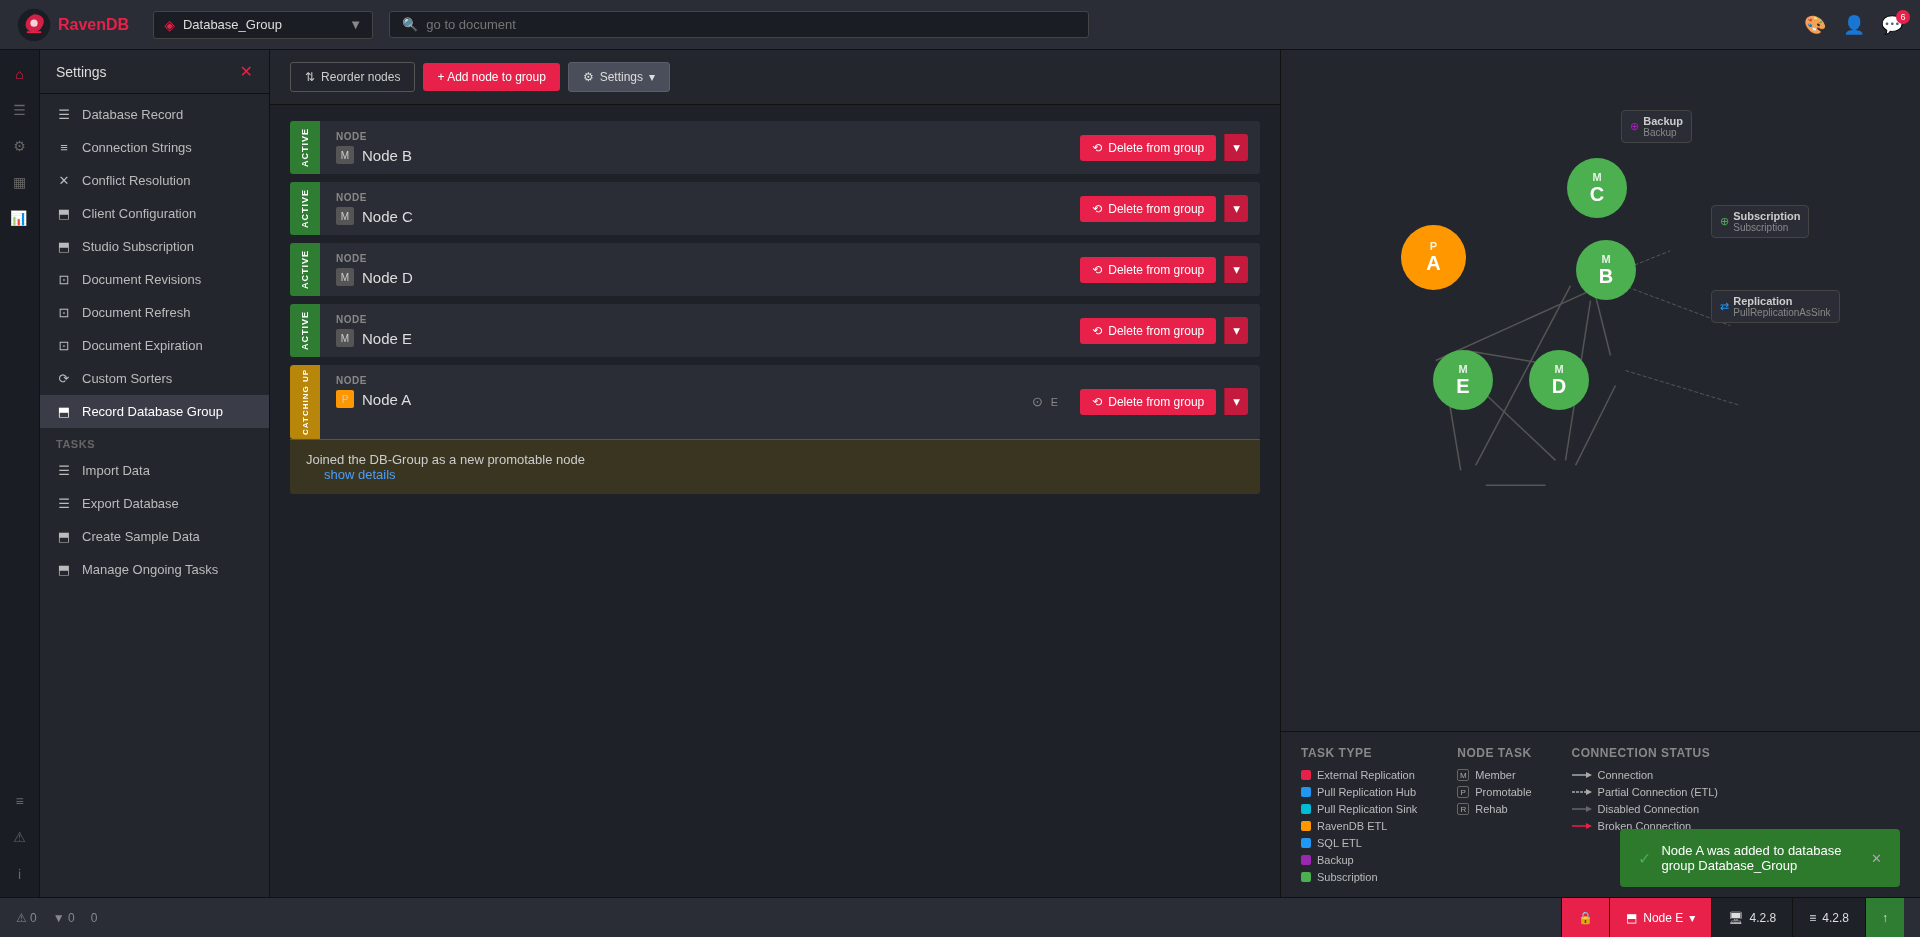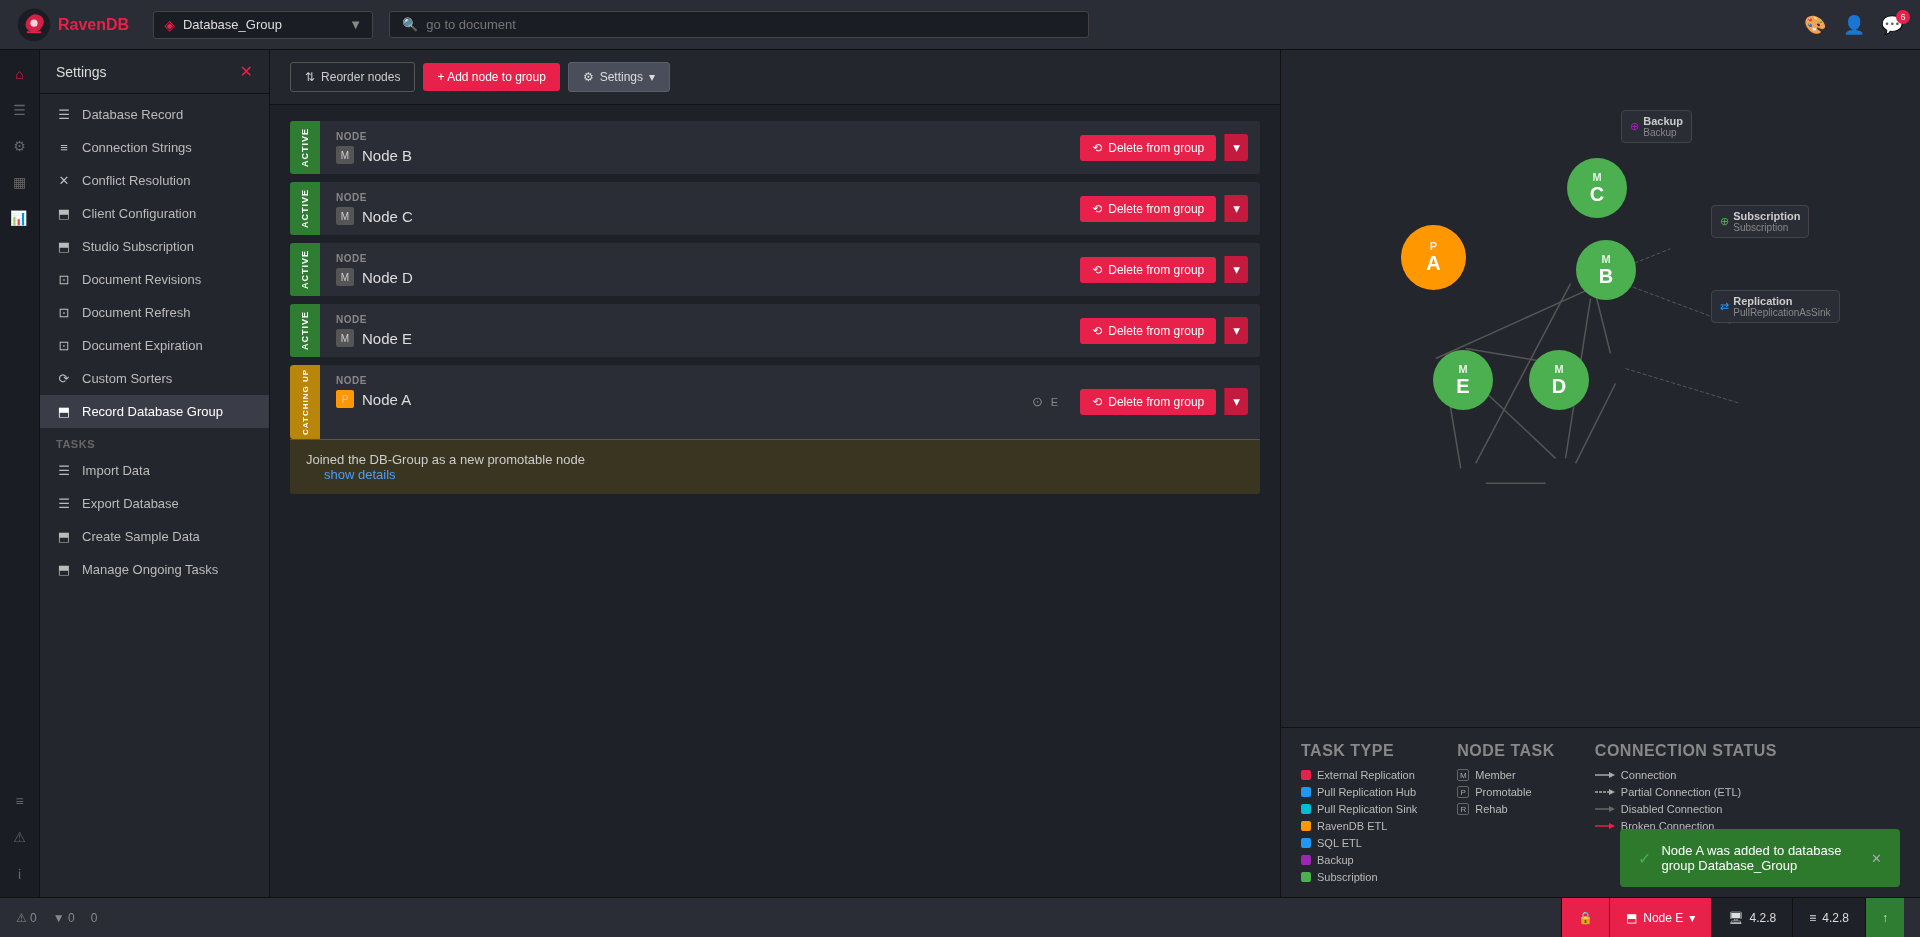--- a/index.html
+++ b/index.html
@@ -79,21 +79,21 @@
     
     .topo-node { position: absolute; border-radius: 50%; display: flex; flex-direction: column; align-items: center; justify-content: center; font-weight: bold; color: white; cursor: pointer; }
     .topo-node.green { background: #4caf50; width: 60px; height: 60px; }
     .topo-node.orange { background: #ff9800; width: 65px; height: 65px; }
     .topo-label { font-size: 11px; opacity: 0.85; }
     .topo-letter { font-size: 20px; }
 
     
     .topology-legend { padding: 14px 20px; border-top: 1px solid #111; display: flex; gap: 40px; }
     .legend-col { display: flex; flex-direction: column; gap: 5px; }
-    .legend-title { font-size: 16px; color: #888; font-weight: 600; letter-spacing: 0.5px; margin-bottom: 4px; }
+    .legend-title { font-size: 12px; color: #888; font-weight: 600; letter-spacing: 0.5px; margin-bottom: 4px; }
     .legend-item { display: flex; align-items: center; gap: 6px; font-size: 11px; color: #bbb; }
     .legend-dot { width: 10px; height: 10px; border-radius: 2px; }
     .legend-sq { width: 12px; height: 12px; border: 1px solid #666; border-radius: 2px; display: flex; align-items: center; justify-content: center; font-size: 8px; color: #aaa; }
 
     
     .topo-svg { position: absolute; top: 0; left: 0; width: 100%; height: 100%; }
 
     
     .topo-ext-label { position: absolute; background: #2a2d35; border: 1px solid #444; border-radius: 4px; padding: 4px 8px; font-size: 11px; color: #ccc; }
 

